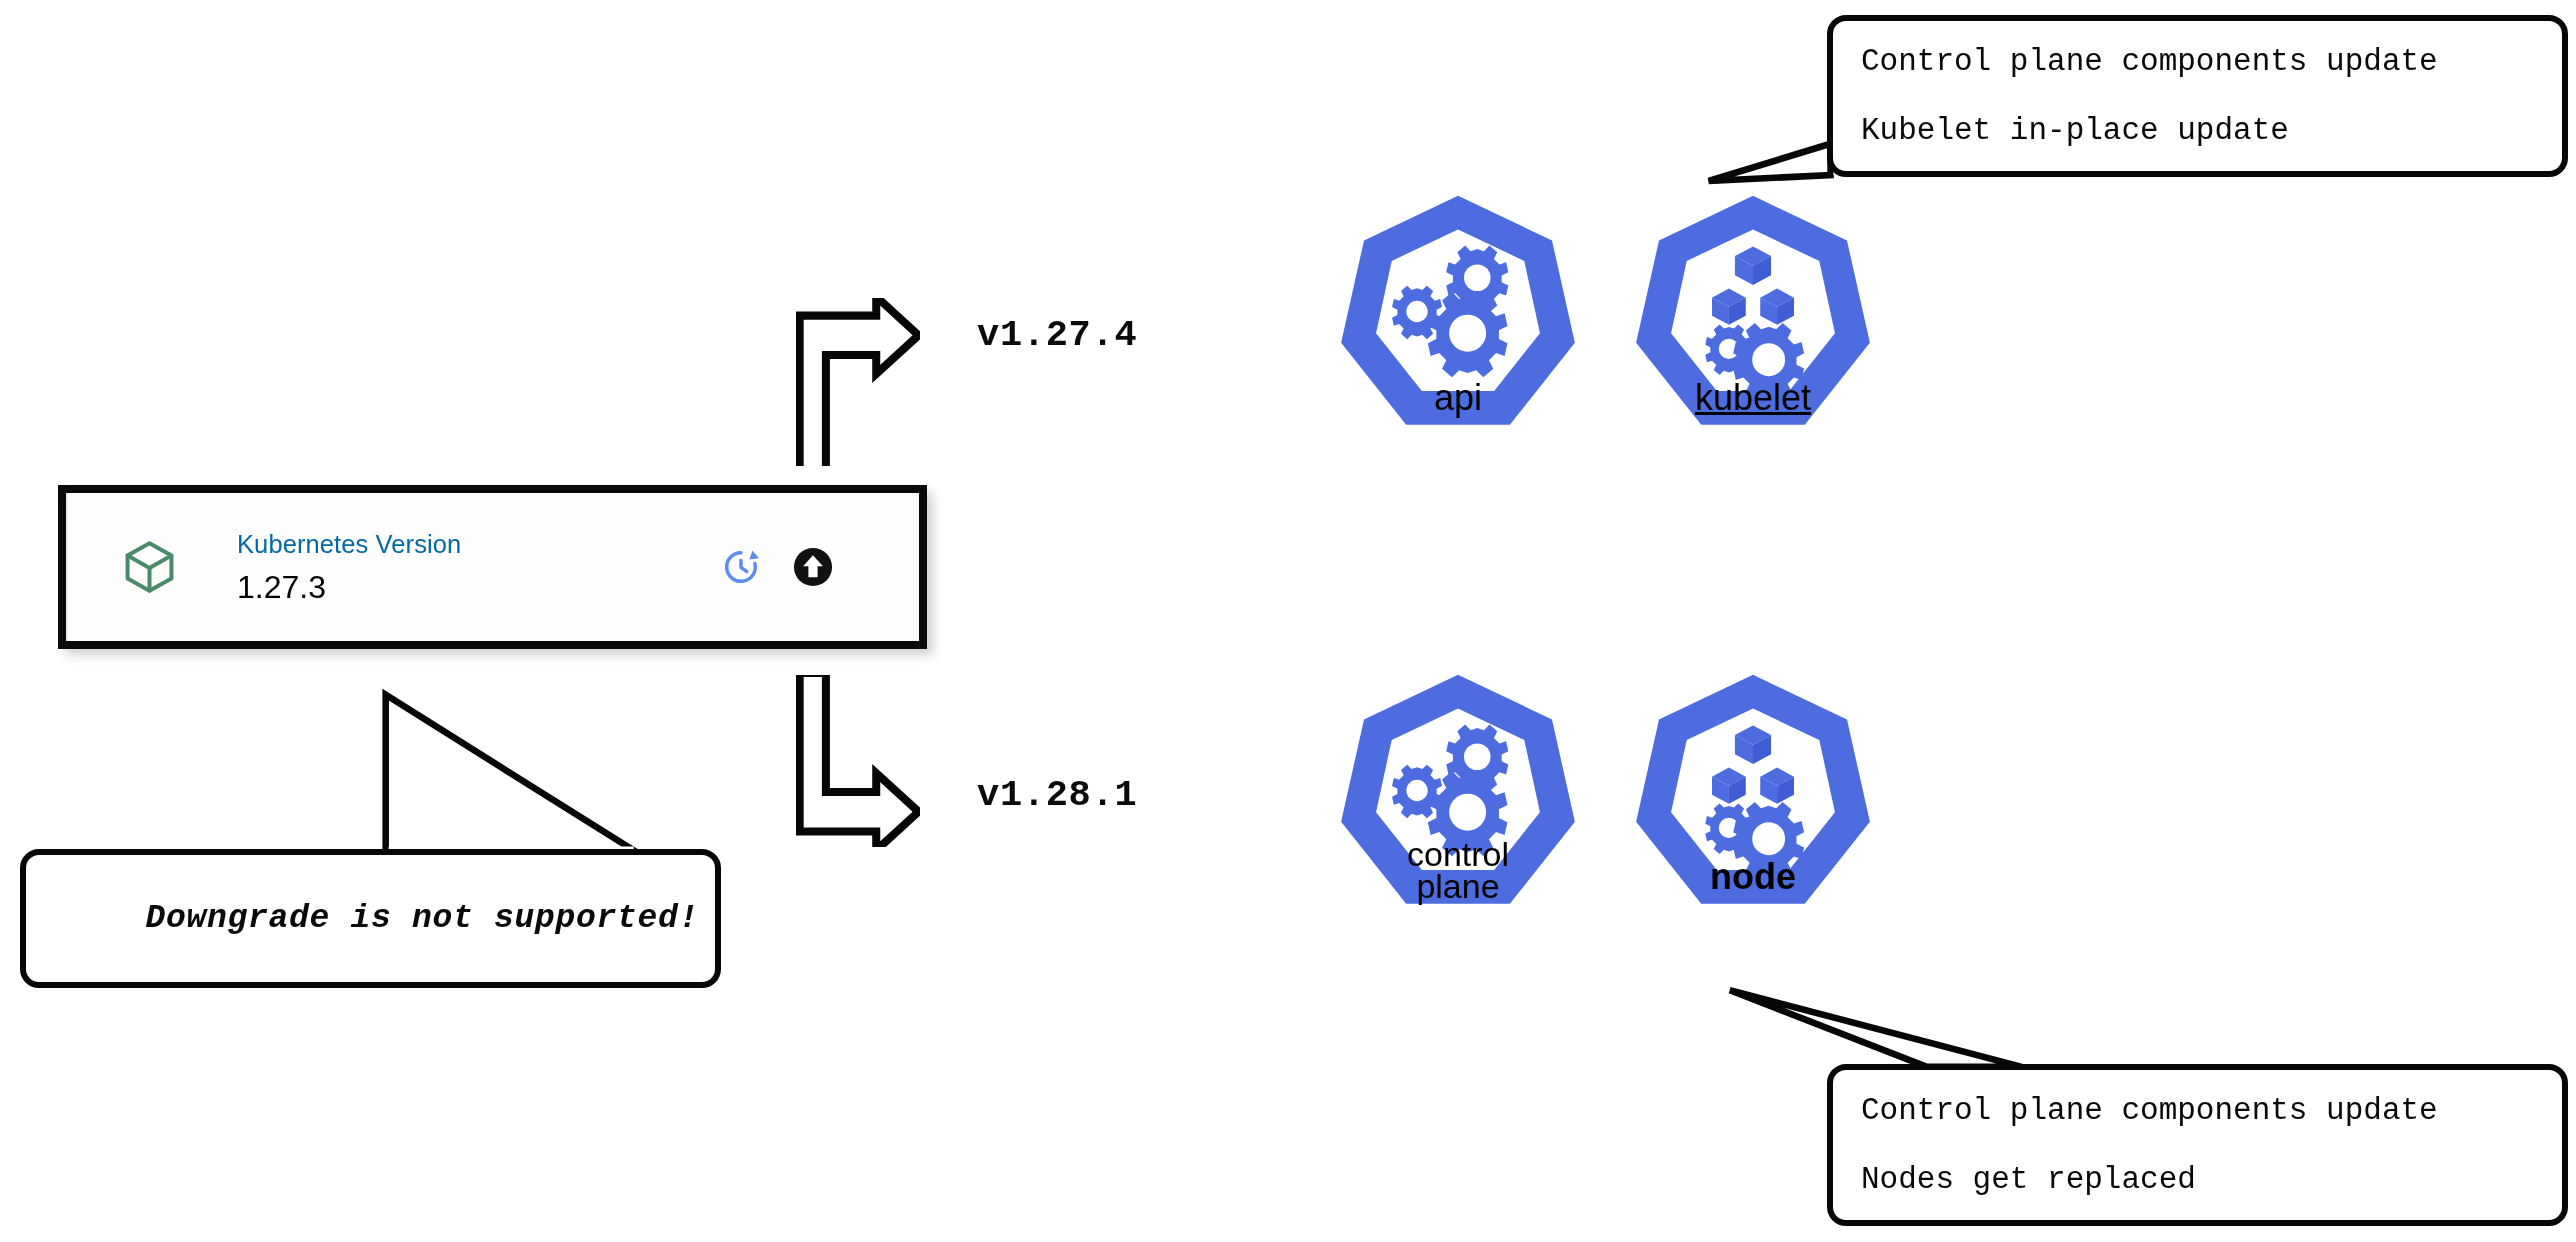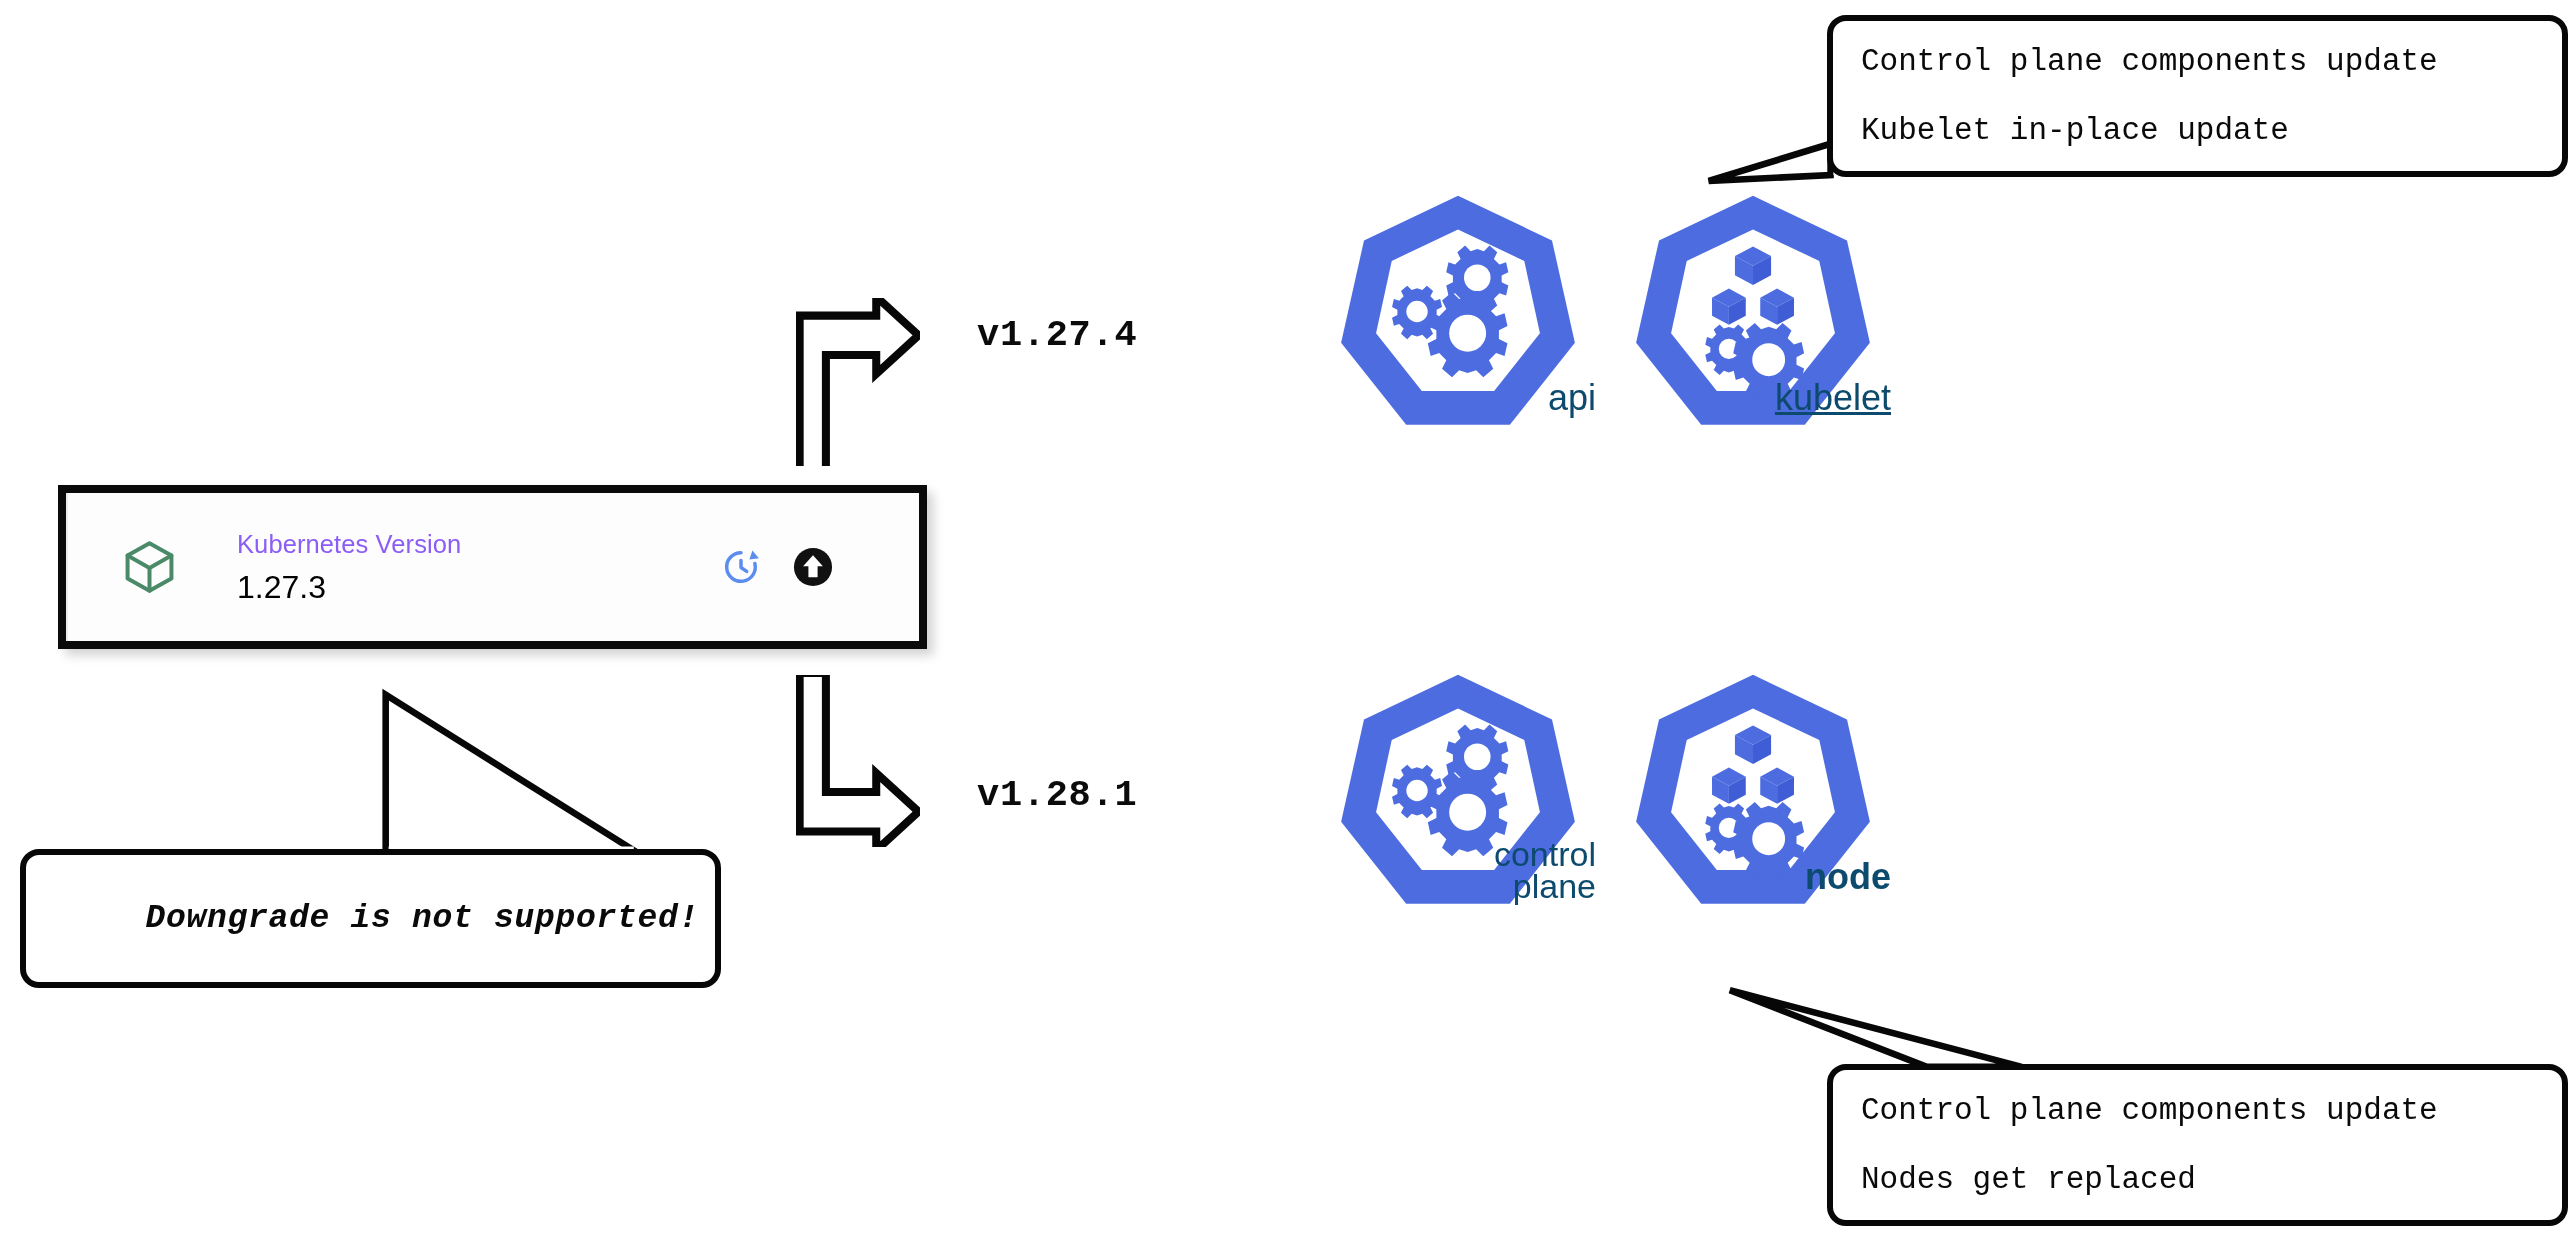--- a/index.html
+++ b/index.html
@@ -51,21 +51,21 @@
     height: 61px;
   }
   .card-text {
     position: absolute;
     left: 169px;
     top: 50%;
     transform: translateY(-50%);
   }
   .card-label {
     font-size: 25.5px;
-    color: #8b5cf6;
+    color: #0369a1;
     font-family: "Liberation Sans", sans-serif;
     letter-spacing: 0.1px;
     line-height: 1.25;
     white-space: nowrap;
   }
   .card-value {
     font-size: 32px;
     color: #000000;
     font-family: "Liberation Sans", sans-serif;
     margin-top: 8.8px;
@@ -114,24 +114,24 @@
     width: 248px;
     height: 241px;
   }
   #logo-api         { left: 1334px; top: 191px;  }
   #logo-kubelet     { left: 1629px; top: 191px;  }
   #logo-controlplane{ left: 1334px; top: 670px;  }
   #logo-node        { left: 1629px; top: 670px;  }
 
   .logo-caption {
     position: absolute;
-    left: 14px;
+    left: 0;
     width: 100%;
-    text-align: right;
-    color: #0c4a6e;
+    text-align: center;
+    color: #000000;
     font-family: "Liberation Sans", sans-serif;
     font-size: 36px;
     line-height: 0.93;
     pointer-events: none;
     white-space: pre-line;
   }
   #cap-api          { bottom: 17.5px; }
   #cap-kubelet      { bottom: 17.5px; text-decoration: underline; }
   #cap-controlplane { bottom: 8.8px; font-size: 34px; }
   #cap-node         { bottom: 17.5px; font-weight: bold; }

